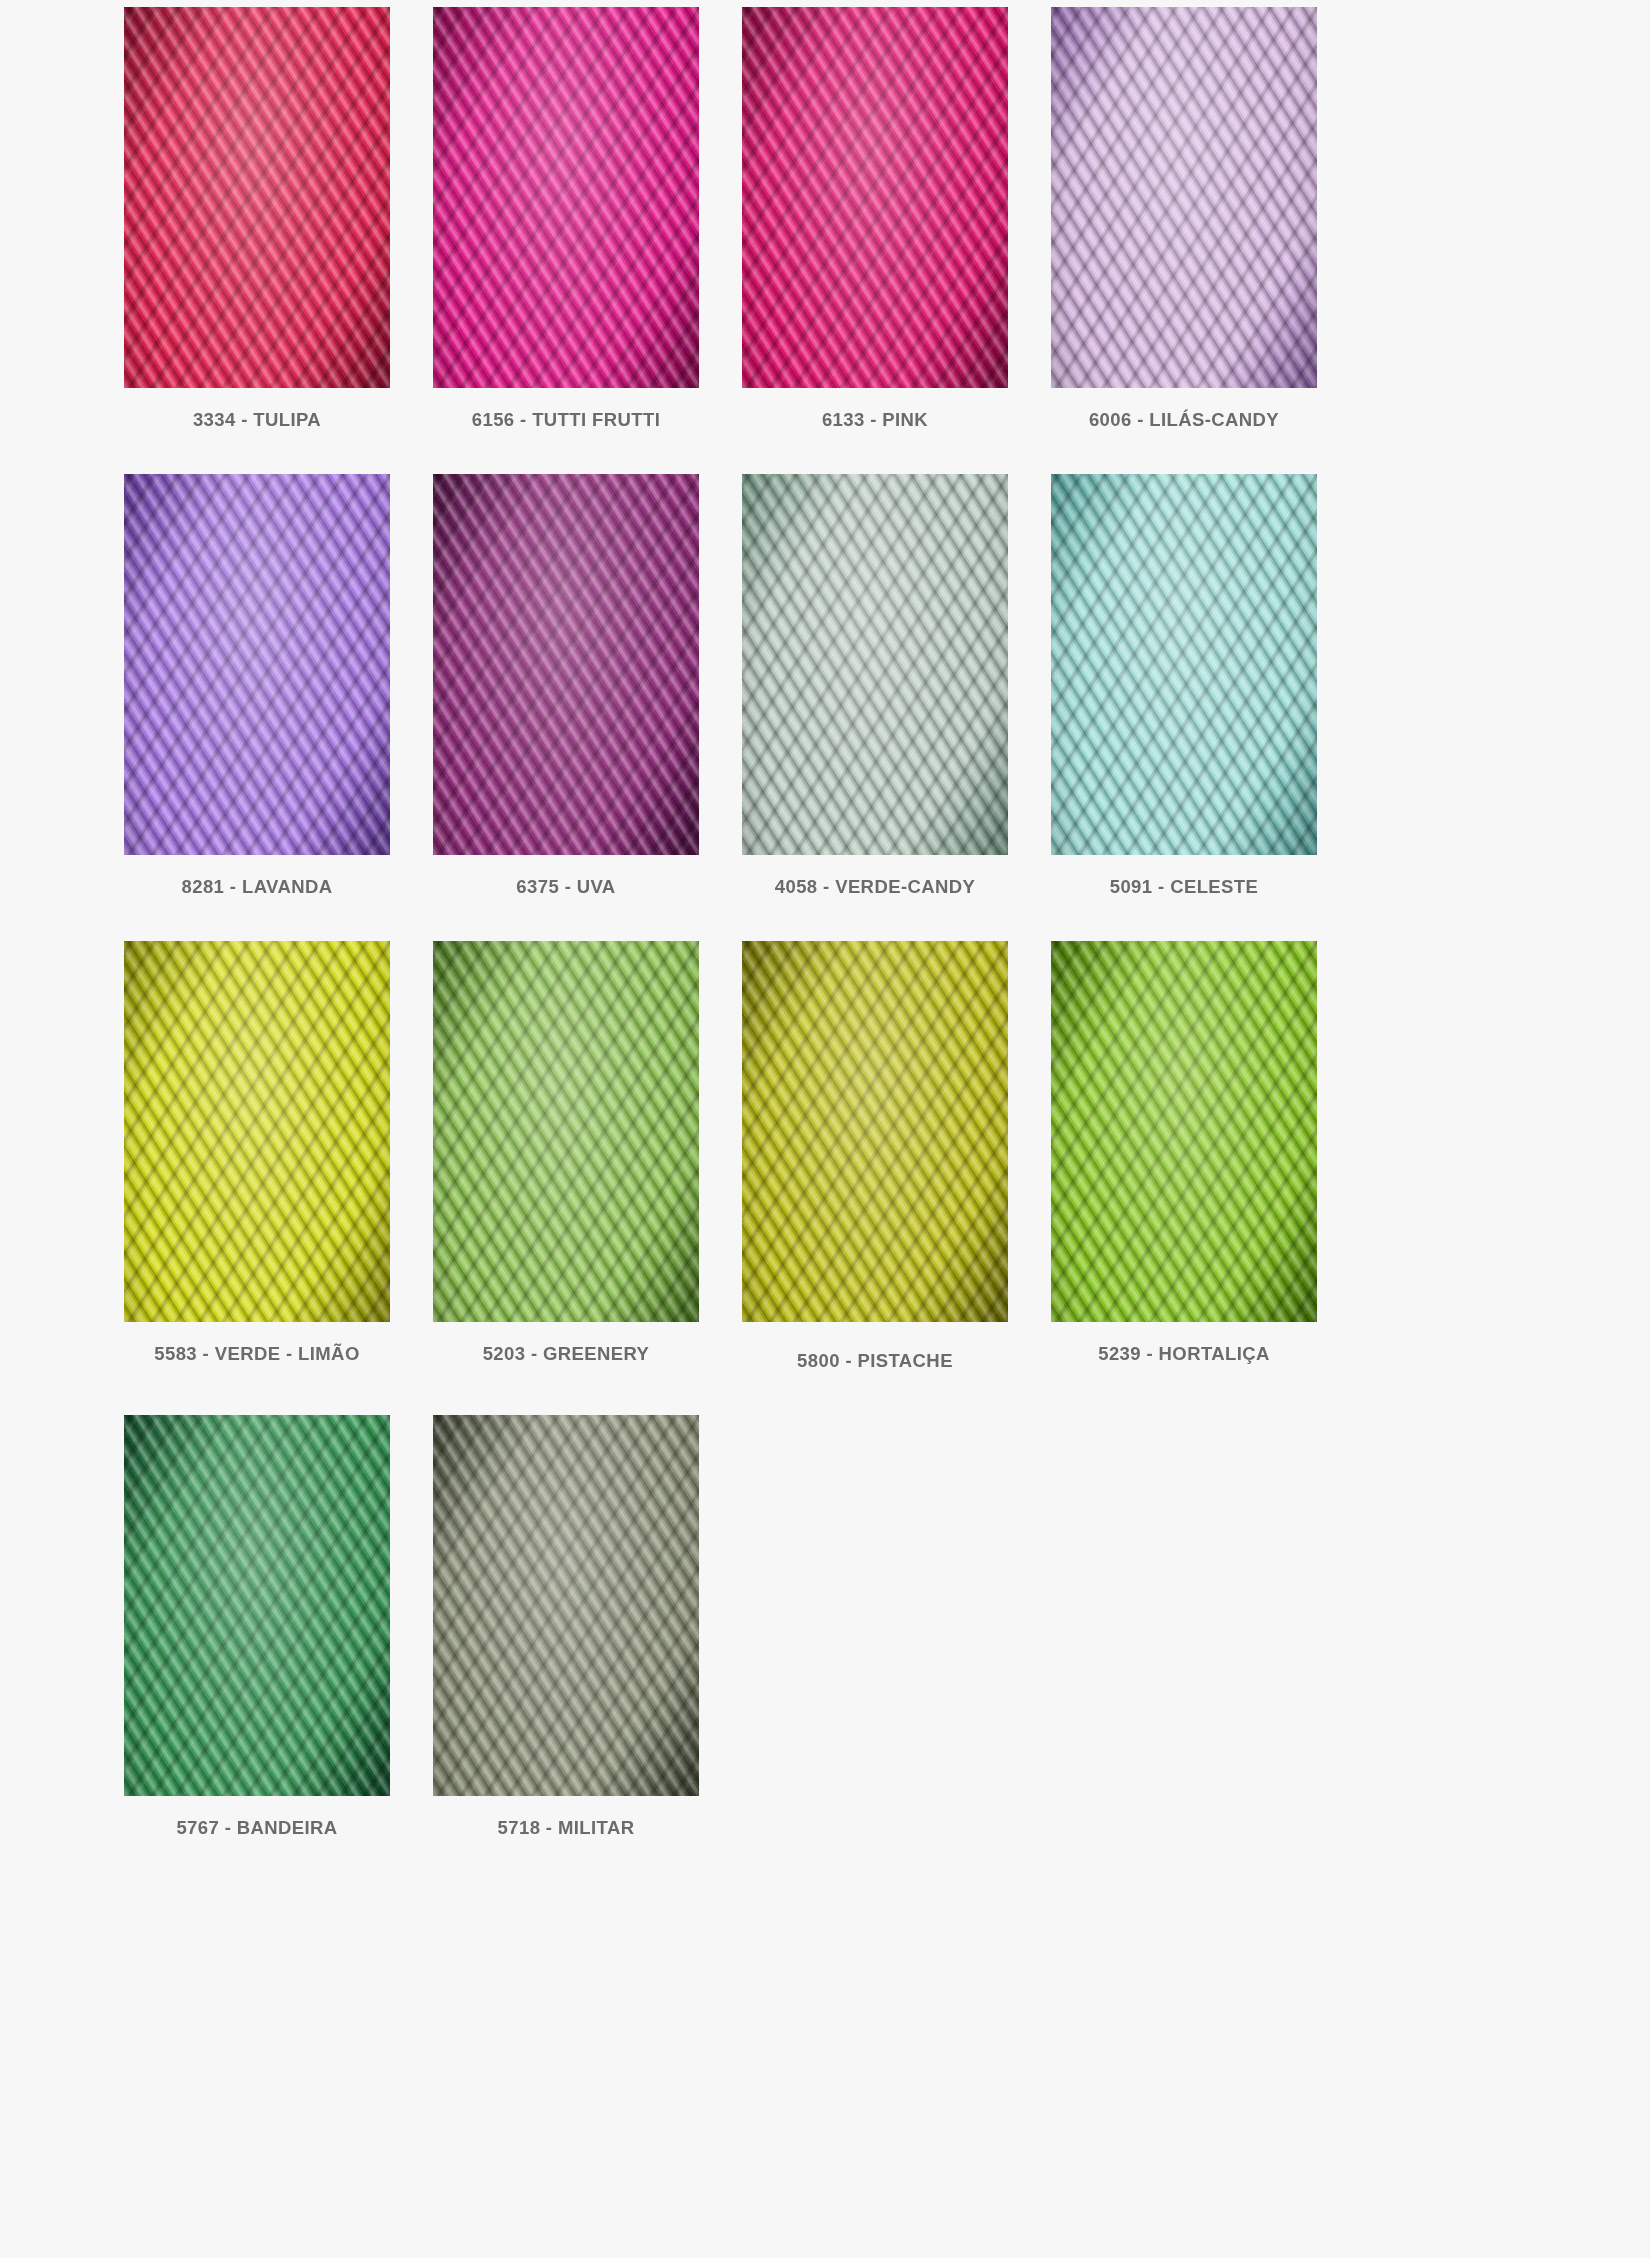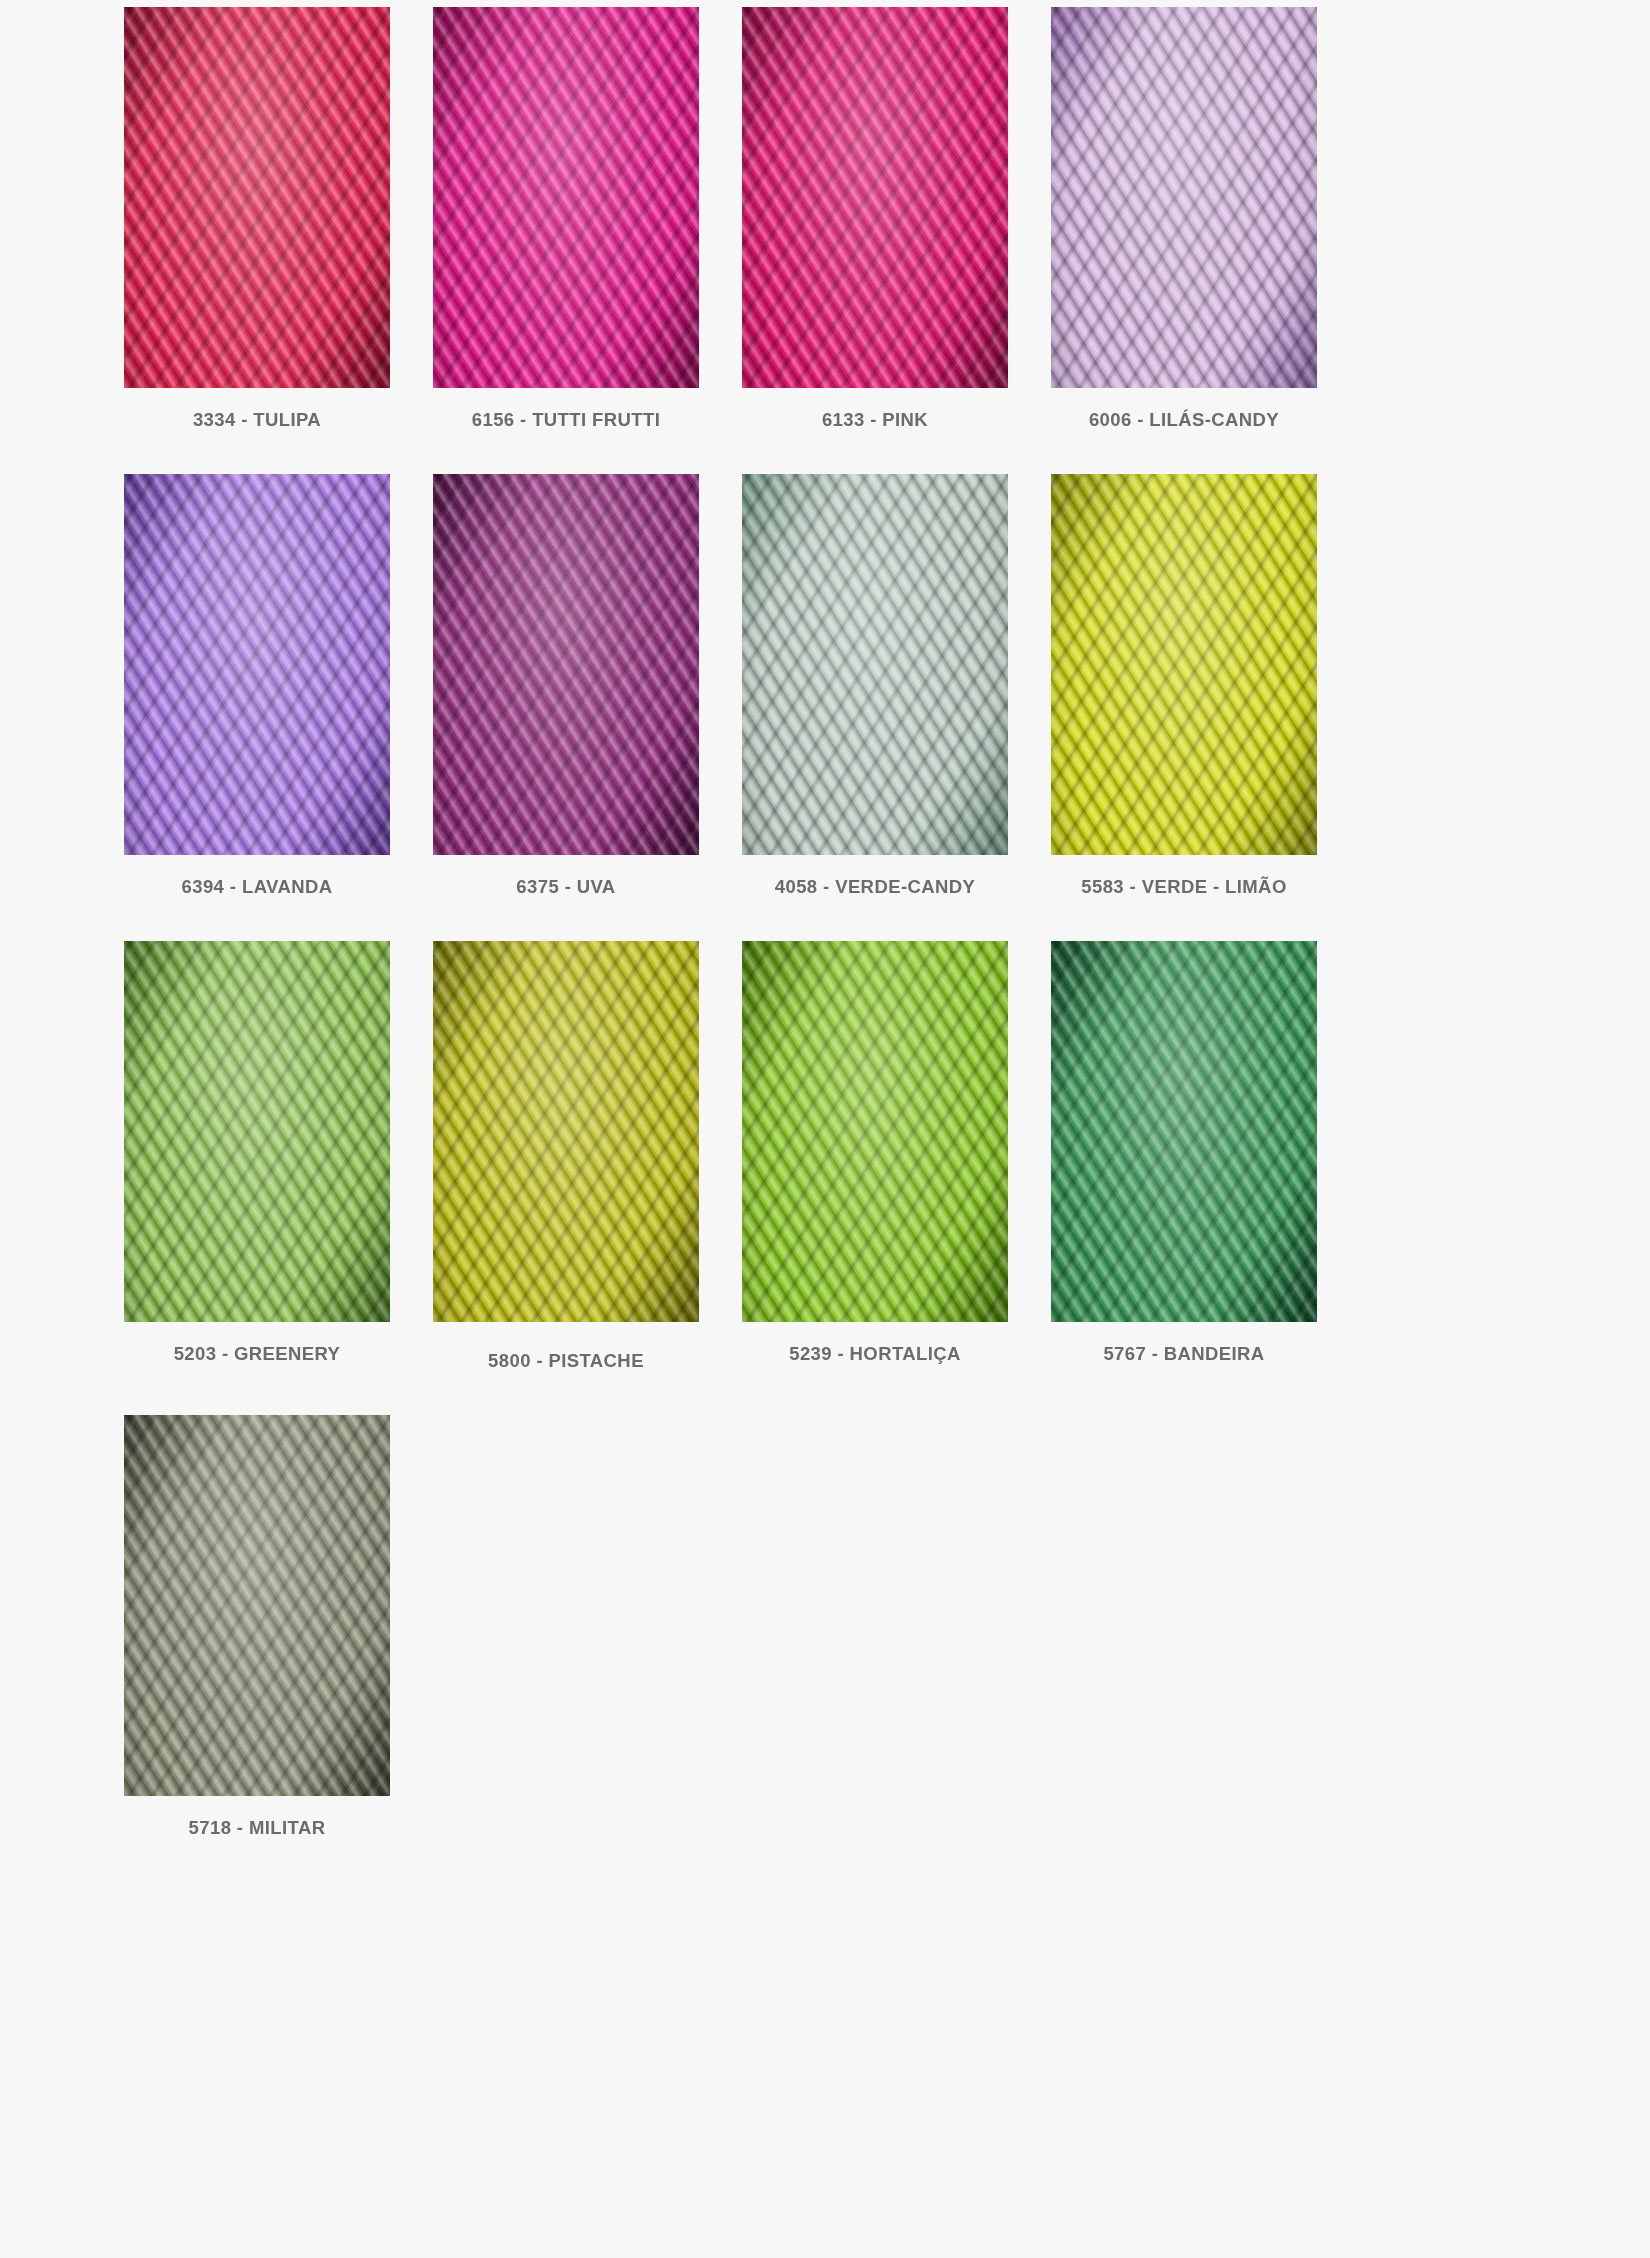--- a/index.html
+++ b/index.html
@@ -154,41 +154,50 @@
       </div>
       <div class="label" style="color: rgb(107, 107, 107);">6006 - LILÁS-CANDY</div>
     </div>
     <div class="swatch-cell">
       <div class="chip" style="background: linear-gradient(122deg, rgb(98, 54, 160) 0%, rgb(169, 119, 232) 22%, rgb(169, 119, 232) 78%, rgb(98, 54, 160) 100%);">
         <div class="tex t1"></div>
         <div class="tex t2"></div>
         <div class="tex t3"></div>
         <div class="tex t4"></div>
       </div>
-      <div class="label" style="color: rgb(107, 107, 107);">6394 - LAVANDA</div>
+      <div class="label" style="color: rgb(107, 107, 107);">8281 - LAVANDA</div>
     </div>
     <div class="swatch-cell">
       <div class="chip" style="background: linear-gradient(122deg, rgb(74, 12, 64) 0%, rgb(150, 42, 126) 22%, rgb(150, 42, 126) 78%, rgb(74, 12, 64) 100%);">
         <div class="tex t1"></div>
         <div class="tex t2"></div>
         <div class="tex t3"></div>
         <div class="tex t4"></div>
       </div>
       <div class="label" style="color: rgb(107, 107, 107);">6375 - UVA</div>
     </div>
     <div class="swatch-cell">
       <div class="chip" style="background: linear-gradient(122deg, rgb(111, 148, 129) 0%, rgb(189, 207, 196) 22%, rgb(189, 207, 196) 78%, rgb(111, 148, 129) 100%);">
         <div class="tex t1"></div>
         <div class="tex t2"></div>
         <div class="tex t3"></div>
         <div class="tex t4"></div>
       </div>
       <div class="label" style="color: rgb(107, 107, 107);">4058 - VERDE-CANDY</div>
     </div>
     <div class="swatch-cell">
+      <div class="chip" style="background: linear-gradient(122deg, rgb(79, 163, 156) 0%, rgb(159, 226, 220) 22%, rgb(159, 226, 220) 78%, rgb(79, 163, 156) 100%);">
+        <div class="tex t1"></div>
+        <div class="tex t2"></div>
+        <div class="tex t3"></div>
+        <div class="tex t4"></div>
+      </div>
+      <div class="label" style="color: rgb(107, 107, 107);">5091 - CELESTE</div>
+    </div>
+    <div class="swatch-cell">
       <div class="chip" style="background: linear-gradient(122deg, rgb(141, 146, 0) 0%, rgb(216, 223, 18) 22%, rgb(216, 223, 18) 78%, rgb(141, 146, 0) 100%);">
         <div class="tex t1"></div>
         <div class="tex t2"></div>
         <div class="tex t3"></div>
         <div class="tex t4"></div>
       </div>
       <div class="label" style="color: rgb(107, 107, 107);">5583 - VERDE - LIMÃO</div>
     </div>
     <div class="swatch-cell">
       <div class="chip" style="background: linear-gradient(122deg, rgb(70, 118, 28) 0%, rgb(142, 198, 79) 22%, rgb(142, 198, 79) 78%, rgb(70, 118, 28) 100%);">

